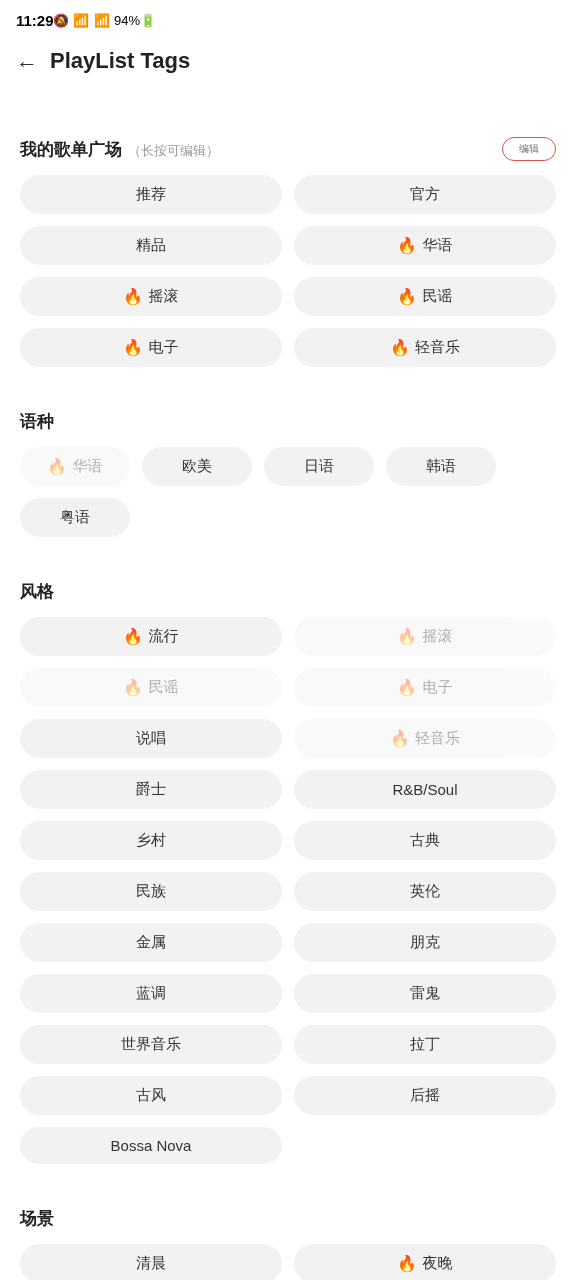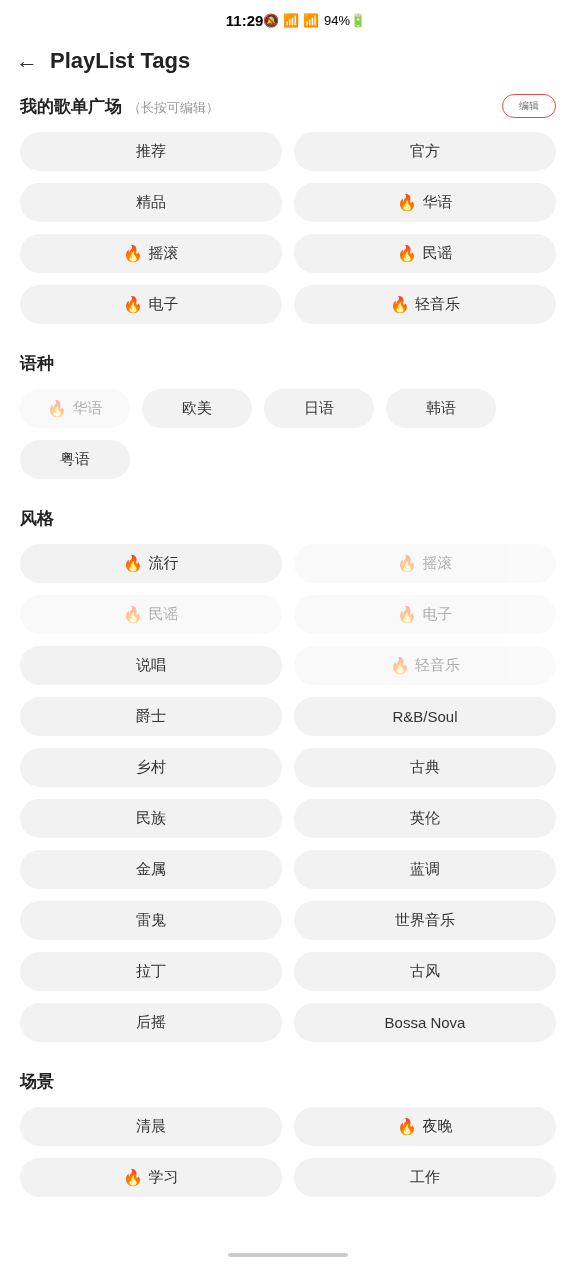--- a/index.html
+++ b/index.html
@@ -9,21 +9,21 @@
       background: #f5f5f5;
       width: 576px;
       min-height: 1280px;
       overflow-x: hidden;
       background-color: #fff;
     }
 
     
     .status-bar {
       display: flex;
-      justify-content: center;
+      justify-content: flex-start;
       align-items: center;
       padding: 8px 0 4px 16px;
       background: #fff;
       height: 36px;
     }
     .status-time {
       font-size: 15px;
       font-weight: 600;
       color: #000;
     }
@@ -56,20 +56,21 @@
 
     
     .content {
       padding: 8px 20px 20px 20px;
       background: #fff;
     }
 
     
     .section {
       margin-bottom: 28px;
+      margin-top: 43px;
     }
 
     .section-header {
       display: flex;
       align-items: center;
       justify-content: space-between;
       margin-bottom: 14px;
     }
 
     .section-title-row {
@@ -290,20 +291,23 @@
         <button class="tag">
           <span class="tag-label">民族</span>
         </button>
         <button class="tag">
           <span class="tag-label">英伦</span>
         </button>
         <button class="tag">
           <span class="tag-label">金属</span>
         </button>
         <button class="tag">
+          <span class="tag-label">朋克</span>
+        </button>
+        <button class="tag">
           <span class="tag-label">蓝调</span>
         </button>
         <button class="tag">
           <span class="tag-label">雷鬼</span>
         </button>
         <button class="tag">
           <span class="tag-label">世界音乐</span>
         </button>
         <button class="tag">
           <span class="tag-label">拉丁</span>

